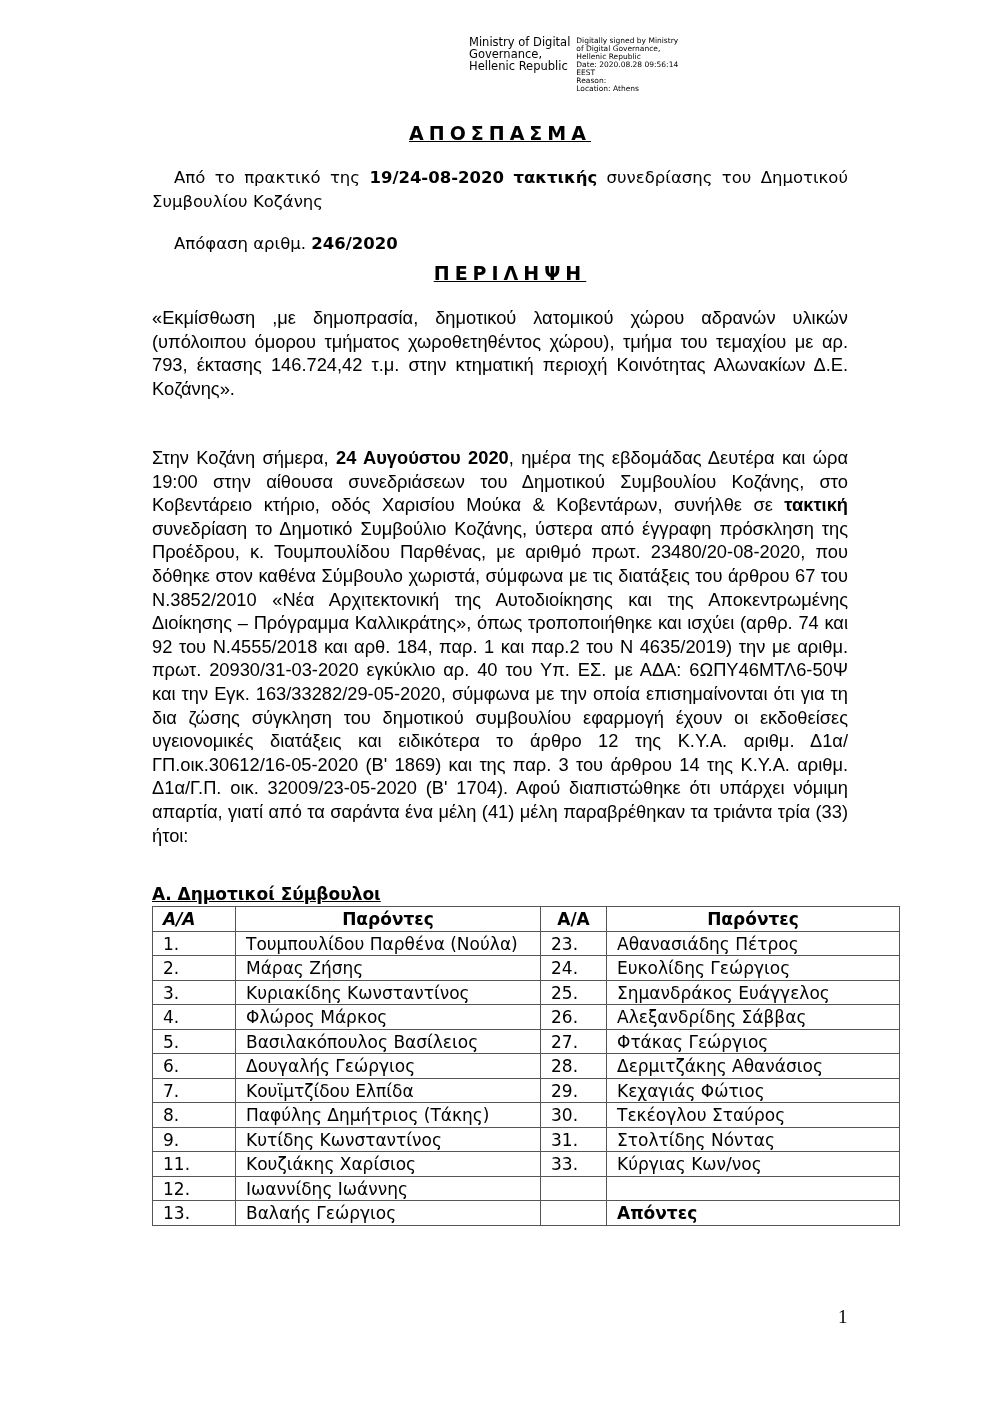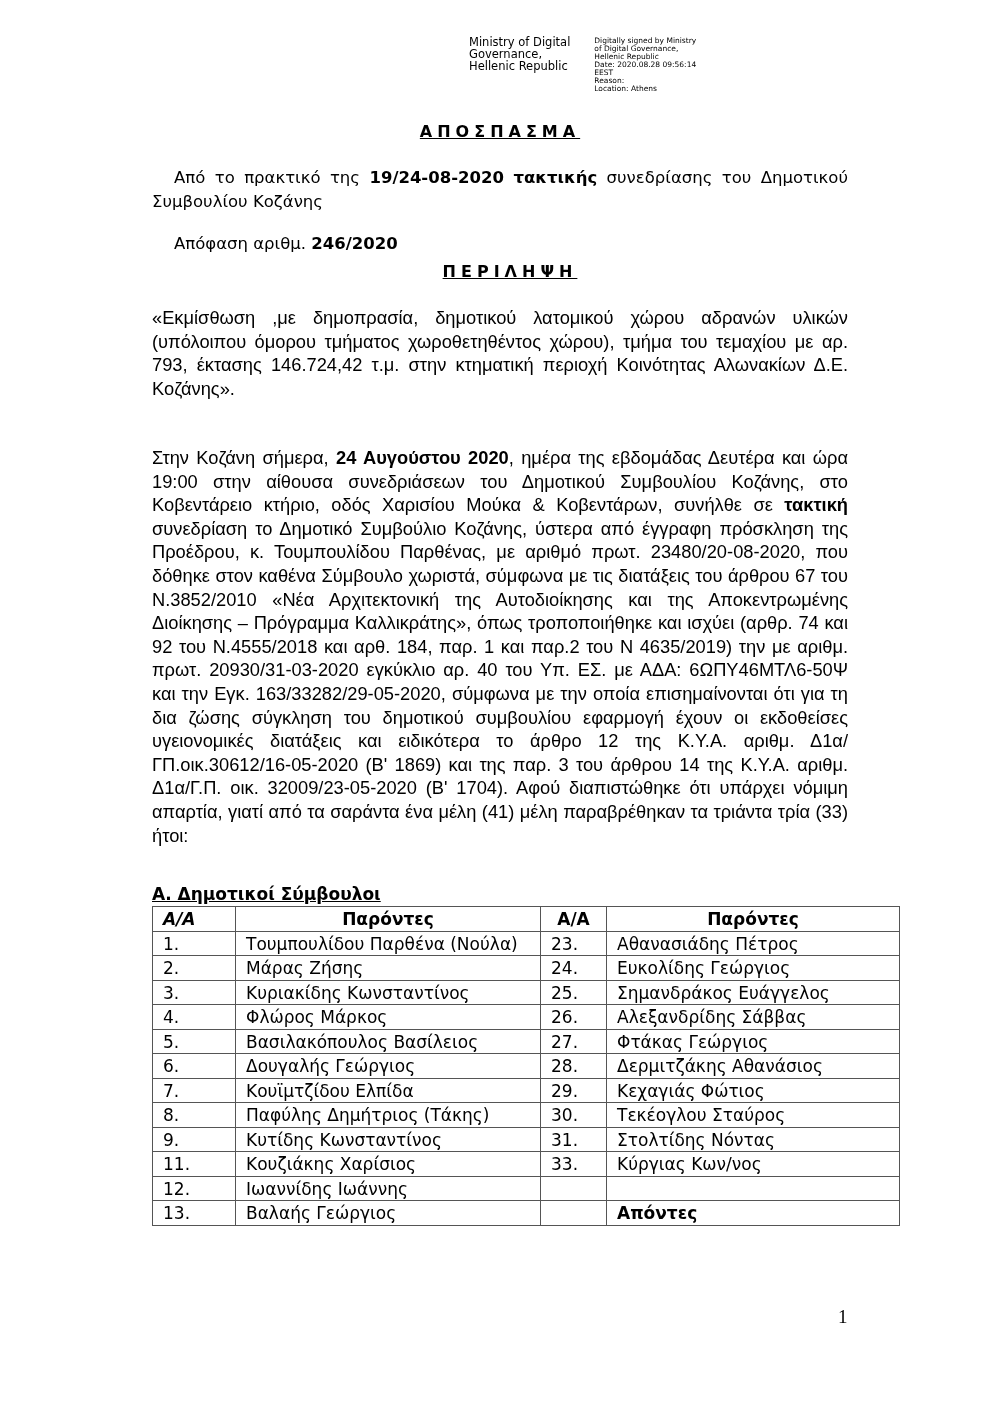--- a/index.html
+++ b/index.html
@@ -1,21 +1,21 @@
 <!DOCTYPE html>
 <html><head>
   <meta charset="utf-8">
   <style>
     html, body { margin: 0; padding: 0; background: #ffffff; }
     body { width: 1000px; height: 1413px; position: relative; overflow: hidden; color: #000; font-family: "Liberation Sans", sans-serif; }
-    .sig { position: absolute; top: 36px; left: 469px; display: flex; gap: 24px; }
+    .sig { position: absolute; top: 36px; left: 469px; display: flex; gap: 6px; }
     .sig-left { font-size: 11.5px; line-height: 12px; font-family: "DejaVu Sans", sans-serif; }
     .sig-right { font-size: 7.5px; line-height: 8px; font-family: "DejaVu Sans", sans-serif; padding-top: 1px; }
     .sig-right div, .sig-left div { white-space: nowrap; }
-    .title { position: absolute; left: 0; width: 1000px; text-align: center; font-weight: bold; text-decoration: underline; font-size: 16px; letter-spacing: 5px; font-family: "DejaVu Sans", sans-serif; }
+    .title { position: absolute; left: 0; width: 1000px; text-align: center; font-weight: bold; text-decoration: underline; font-size: 19px; letter-spacing: 5px; font-family: "DejaVu Sans", sans-serif; }
     .t1 { top: 122px; }
     .t2 { top: 262px; left: 180px; width: 660px; }
     .para { position: absolute; left: 152px; width: 696px; font-size: 18.3px; line-height: 23.6px; text-align: justify; }
     .narrow { font-family: "DejaVu Sans", sans-serif; font-size: 16.5px; }
     .p1 { top: 166px; }
     .p1 .indent { display: inline-block; width: 22px; }
     .decision { position: absolute; top: 234px; left: 174px; font-size: 16.5px; font-family: "DejaVu Sans", sans-serif; }
     .p2 { top: 306px; }
     .p3 { top: 446px; }
     .section { position: absolute; top: 884px; left: 152px; font-weight: bold; font-size: 17px; font-family: "DejaVu Sans", sans-serif; text-decoration: underline; }

